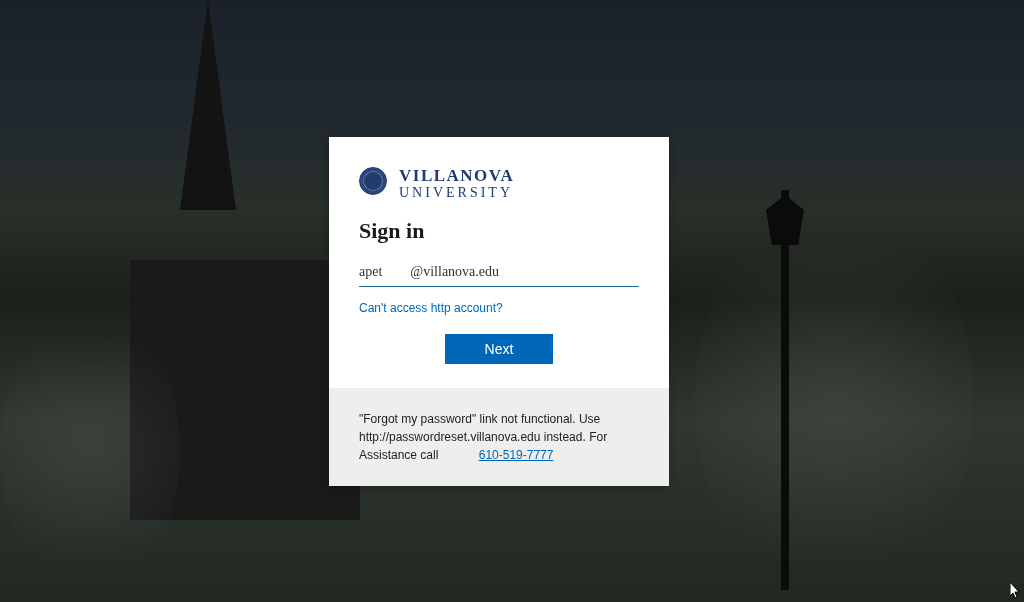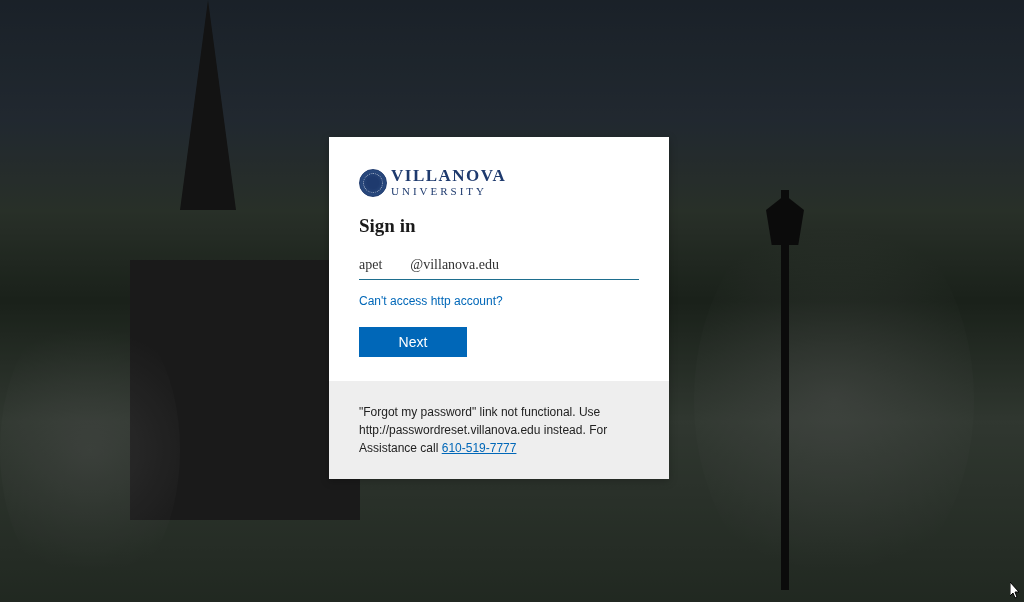--- a/index.html
+++ b/index.html
@@ -89,22 +89,22 @@
       top: 137px;
       width: 340px;
       background: #ffffff;
       box-shadow: 0 2px 8px rgba(0,0,0,0.25);
     }
     .card-main {
       padding: 30px 30px 24px 30px;
     }
     .logo-row {
       display: flex;
-      align-items: flex-end;
-      gap: 4px;
+      align-items: flex-start;
+      gap: 12px;
       margin-bottom: 18px;
     }
     .seal {
       width: 28px;
       height: 28px;
       border-radius: 50%;
       background: radial-gradient(circle, #1e3a6e 30%, #2a4a7e 70%);
       border: 1px solid #1e3a6e;
       position: relative;
     }
@@ -122,28 +122,28 @@
     }
     .logo-main {
       font-family: Georgia, "Times New Roman", serif;
       font-size: 17px;
       letter-spacing: 1.5px;
       color: #1e3a6e;
       font-weight: 600;
     }
     .logo-sub {
       font-family: Georgia, "Times New Roman", serif;
-      font-size: 11px;
+      font-size: 14px;
       letter-spacing: 3px;
       color: #1e3a6e;
       margin-top: 2px;
     }
     .heading {
       font-family: Georgia, "Times New Roman", serif;
-      font-size: 19px;
+      font-size: 22px;
       font-weight: bold;
       color: #1a1a1a;
       margin-bottom: 16px;
     }
     .email-input {
       width: 100%;
       border: none;
       border-bottom: 1px solid #1e6e8e;
       padding: 4px 0 6px 0;
       font-size: 14px;
@@ -154,21 +154,21 @@
     }
     .help-link {
       display: inline-block;
       margin-top: 14px;
       font-size: 12px;
       color: #0067b8;
       cursor: pointer;
     }
     .button-row {
       display: flex;
-      justify-content: flex-start;
+      justify-content: center;
       margin-top: 18px;
     }
     .next-btn {
       background: #0067b8;
       color: #fff;
       border: none;
       padding: 6px 32px;
       font-size: 14px;
       cursor: pointer;
       min-width: 108px;
@@ -178,20 +178,21 @@
       background: #eeeeee;
       padding: 22px 30px;
       font-size: 12px;
       color: #222;
       line-height: 1.5;
     }
     .phone-link {
       color: #0067b8;
       text-decoration: underline;
       cursor: pointer;
+      margin-left: 37px;
     }
     .cursor {
       position: absolute;
       right: 2px;
       bottom: 2px;
       width: 12px;
       height: 18px;
       pointer-events: none;
     }
   </style>

